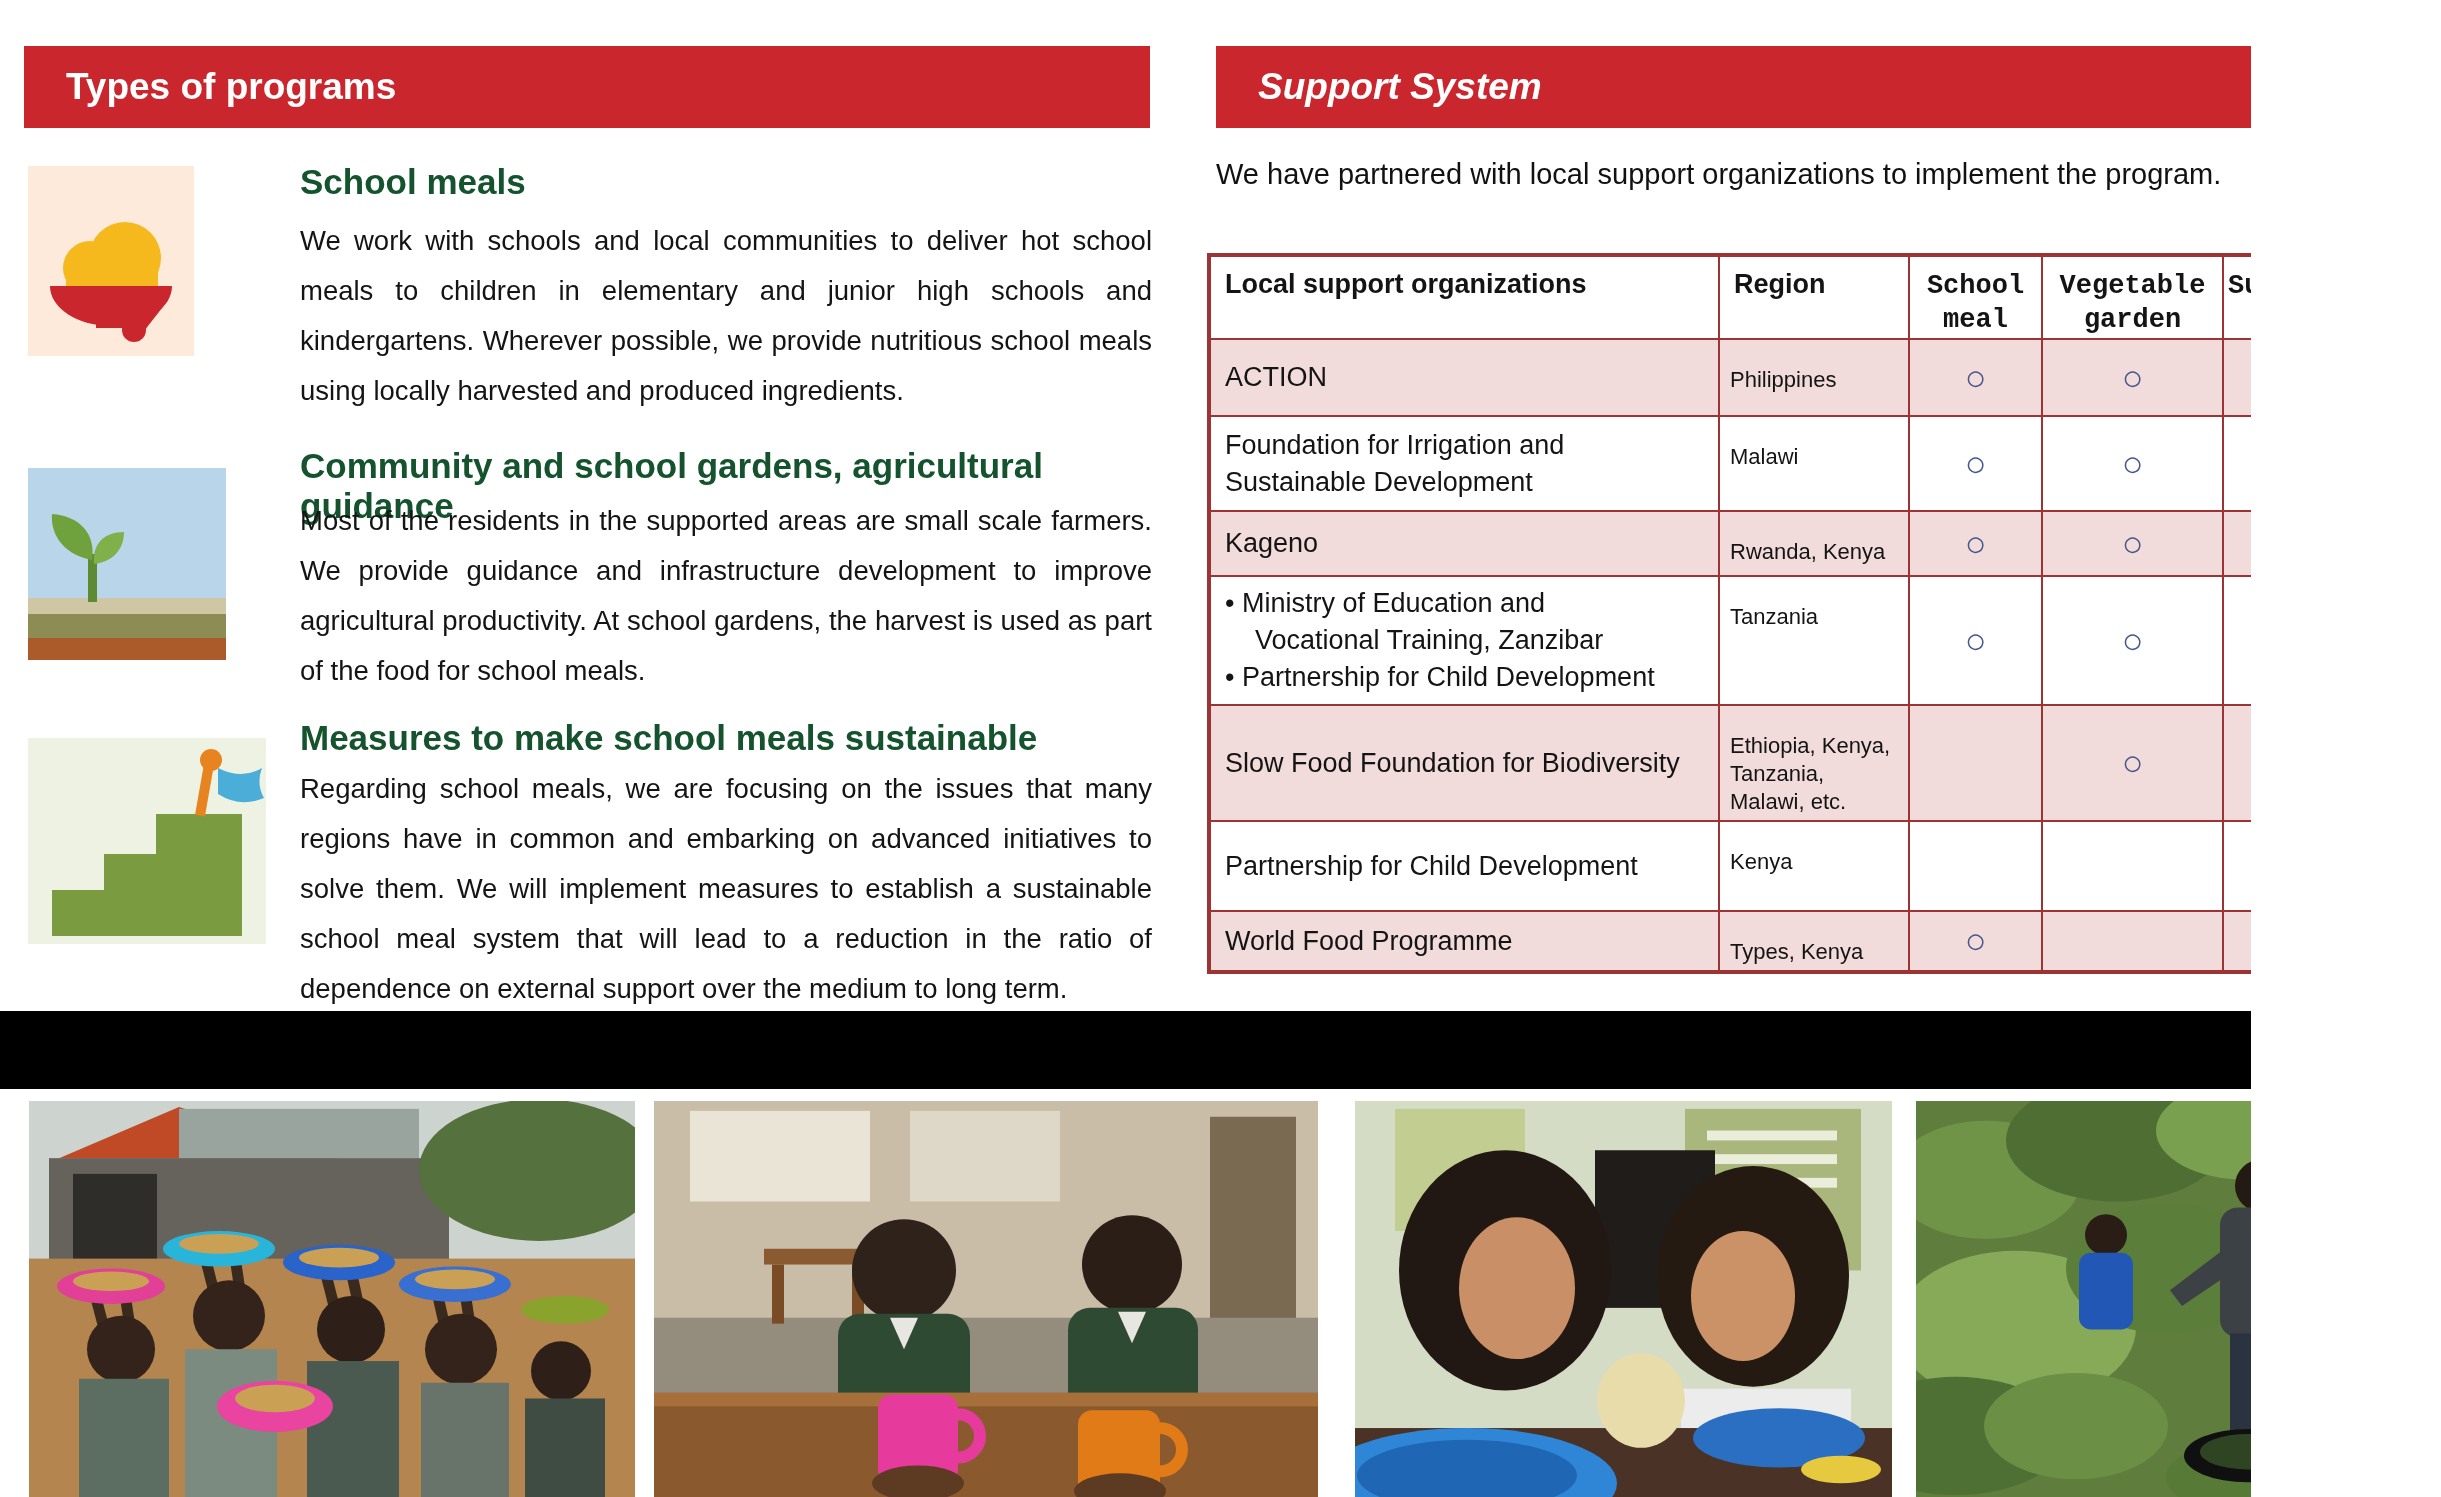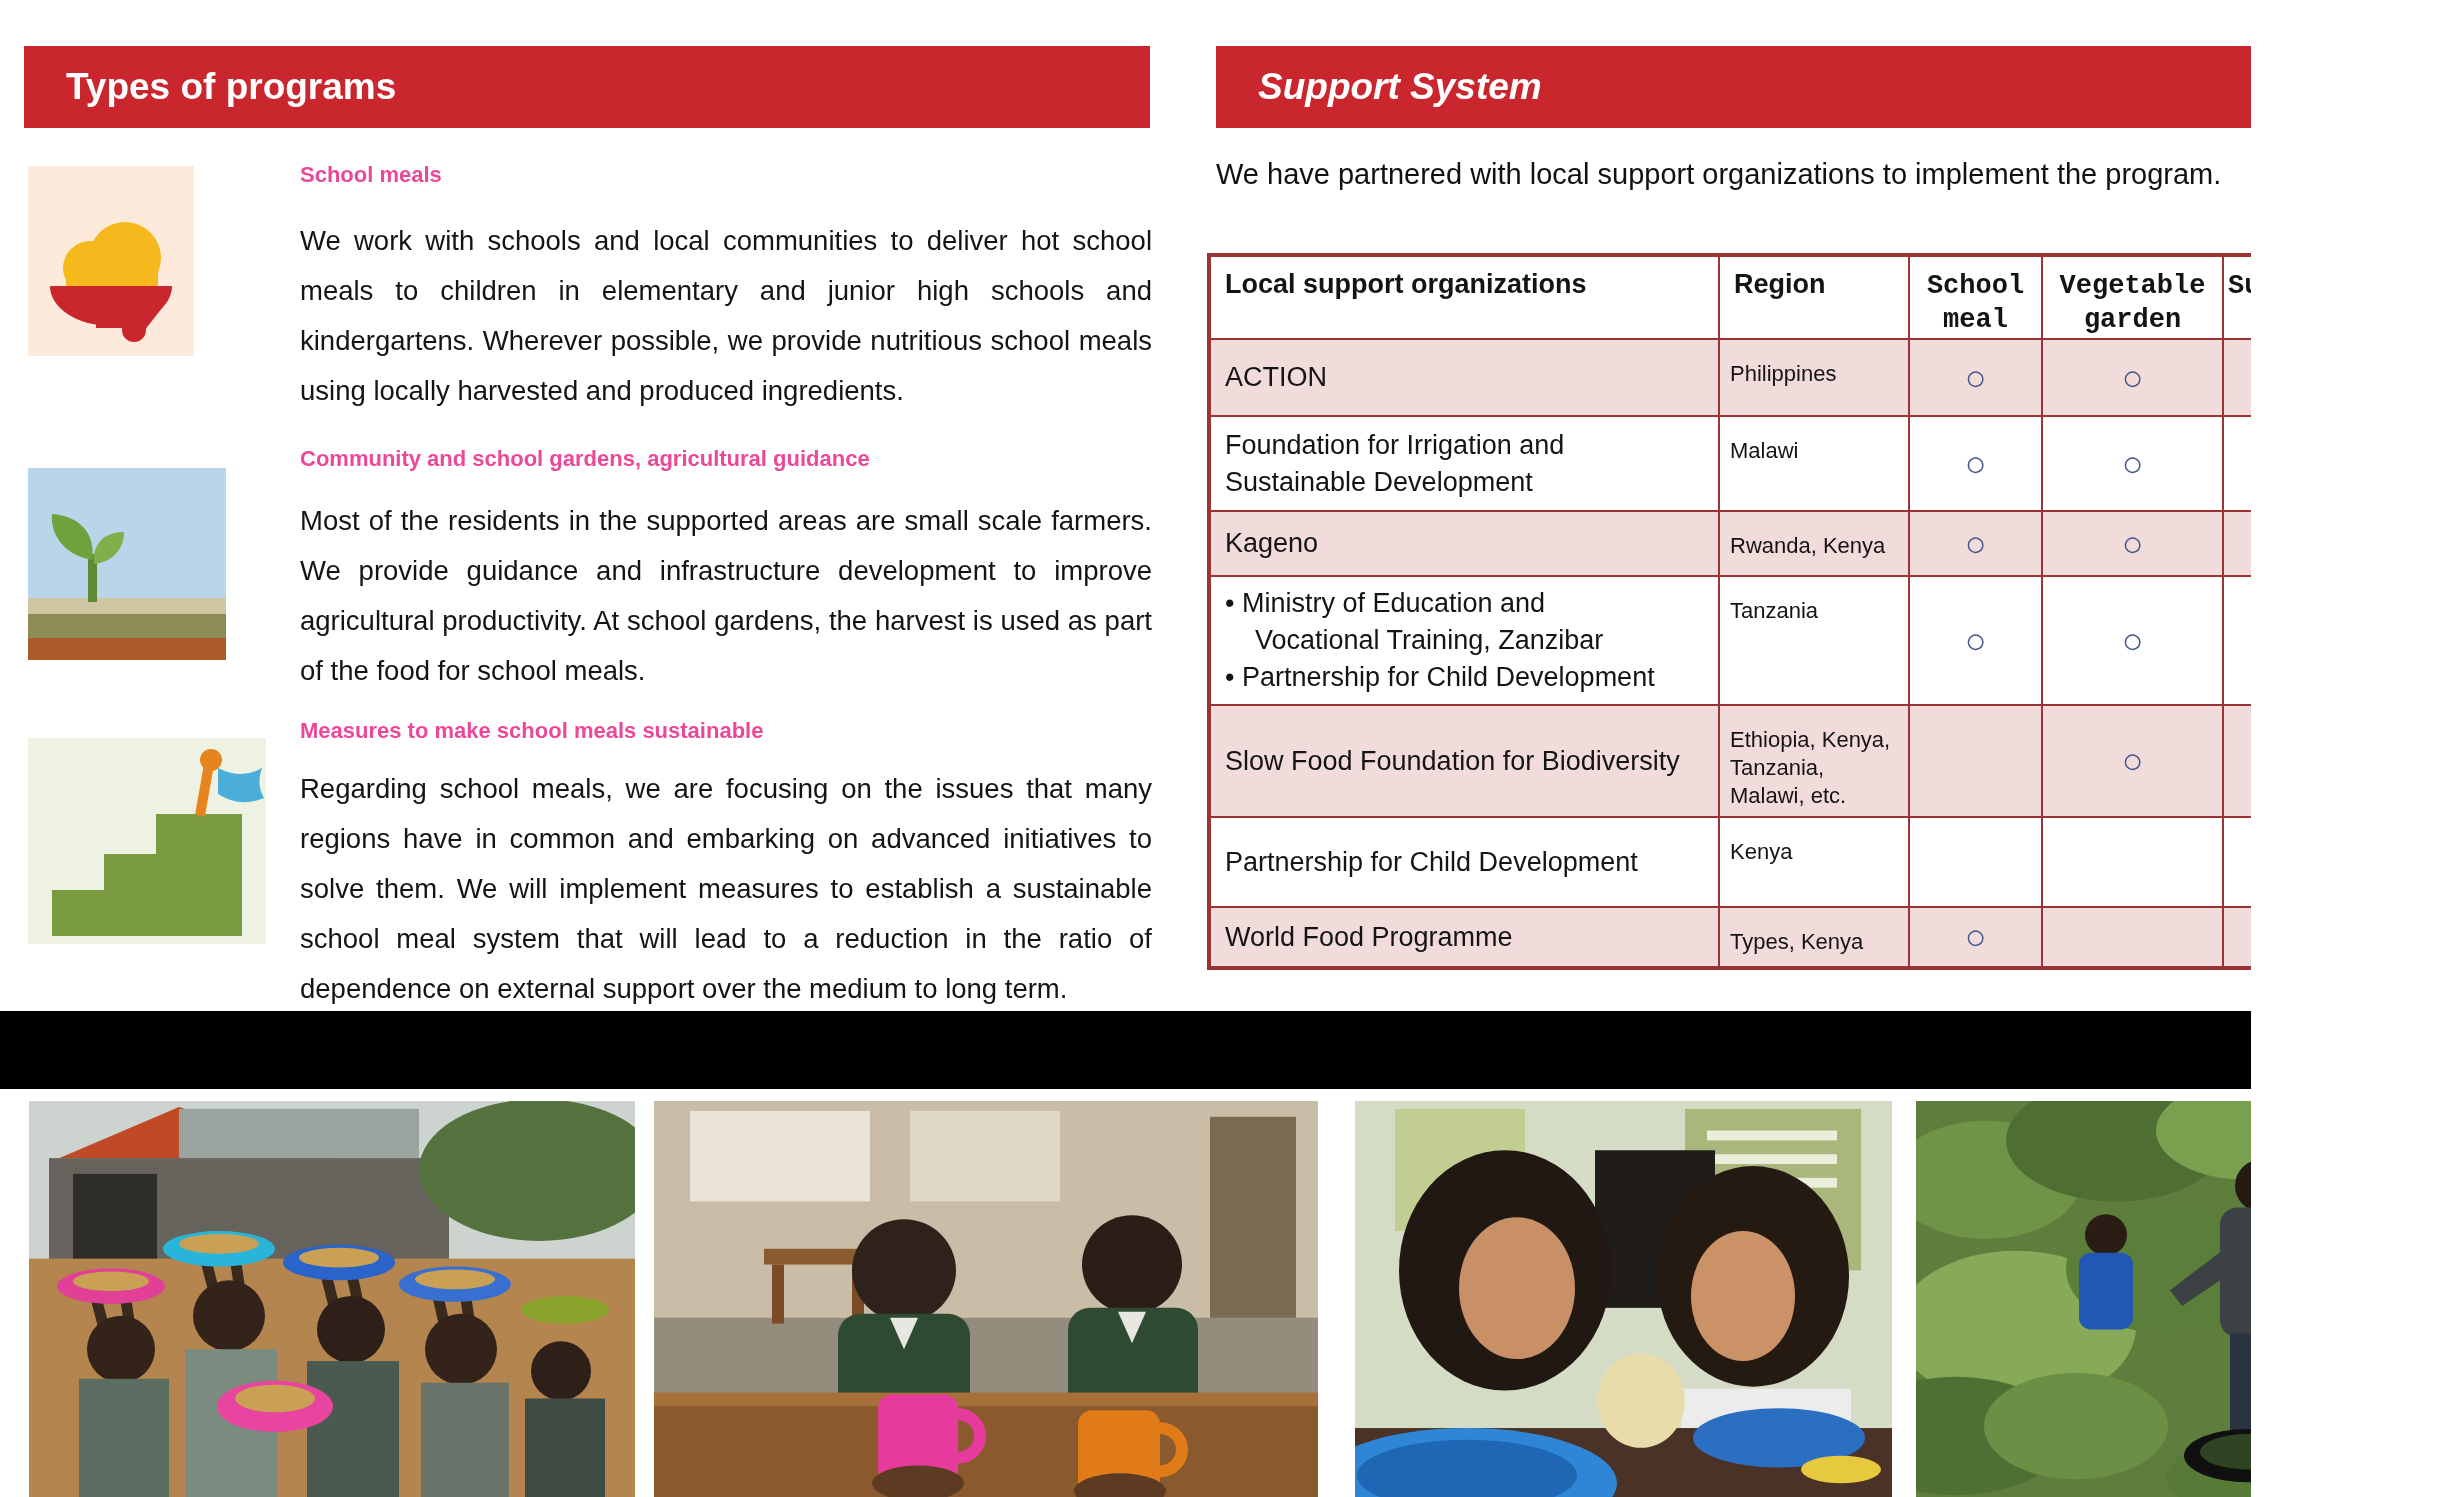--- a/index.html
+++ b/index.html
@@ -6,35 +6,35 @@
   .page{position:relative;width:2251px;height:1497px;background:#ffffff;overflow:hidden;
         font-family:"Liberation Sans","DejaVu Sans",sans-serif;color:#141414;margin-top:16px;}
 
   
   .banner{position:absolute;height:82px;background:#c9272d;color:#ffffff;
           font-size:37px;font-weight:bold;line-height:82px;padding-left:42px;box-sizing:border-box;}
   .banner-left{left:24px;top:30px;width:1126px;}
   .banner-right{left:1216px;top:30px;width:1124px;font-style:italic;}
 
   
-  .prog-heading{position:absolute;left:300px;width:860px;font-size:22px;font-weight:bold;color:#ec4899;}
+  .prog-heading{position:absolute;left:300px;width:860px;font-size:35px;font-weight:bold;color:#14532d;}
   .para{position:absolute;left:300px;width:852px;font-size:27.5px;line-height:50px;
         text-align:justify;color:#141414;}
   .prog-icon{position:absolute;display:block;}
 
   
   .subtitle{position:absolute;left:1216px;top:142px;width:1210px;font-size:29px;color:#111111;}
   table.support{position:absolute;left:1207px;top:237px;width:1208px;border-collapse:collapse;
                 table-layout:fixed;border:4px solid #9c3334;}
   table.support td,table.support th{border:2px solid #9c3334;box-sizing:border-box;overflow:hidden;}
   th.hcell{font-size:27px;font-weight:bold;vertical-align:top;padding-top:12px;background:#ffffff;color:#141414;}
   th.h-left{text-align:left;padding-left:14px;}
   th.h-center{text-align:center;padding-left:4px;padding-right:4px;line-height:34px;font-family:Liberation Mono, monospace;}
   td.org{font-size:27px;vertical-align:middle;padding:8px 26px 8px 14px;line-height:37px;white-space:pre-line;}
-  td.region{font-size:22px;vertical-align:top;padding:20px 8px 4px 10px;line-height:28px;}
+  td.region{font-size:22px;vertical-align:top;padding:26px 8px 4px 10px;line-height:28px;}
   td.mark{text-align:center;vertical-align:middle;font-size:36px;color:#47578a;line-height:1;}
   tbody tr:nth-child(odd) td{background:#f2dcdb;}
   tbody tr:nth-child(even) td{background:#ffffff;}
 
   
   .black-band{position:absolute;left:0;top:995px;width:2441px;height:78px;background:#000000;}
   .black-bar{position:absolute;left:0;top:1484px;width:2441px;height:13px;background:#000000;}
   .photo{position:absolute;top:1085px;height:396px;overflow:hidden;background:#7b8a6d;}
   .photo svg{display:block;width:100%;height:100%;}
   .p1{left:29px;width:606px;}

